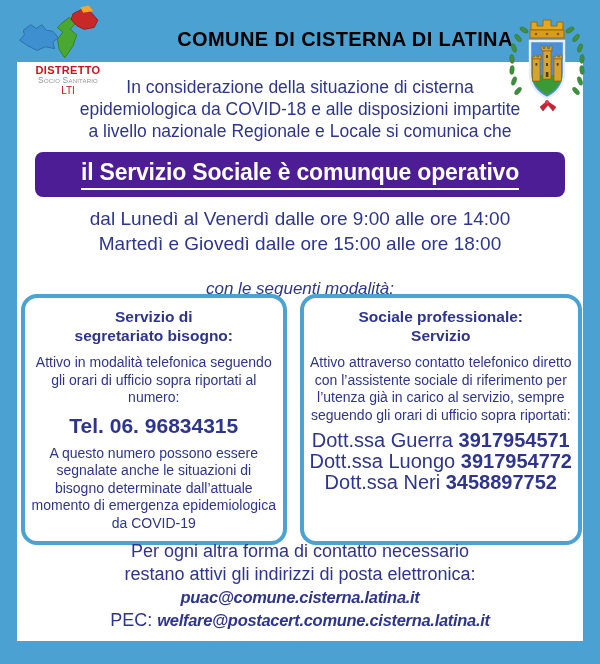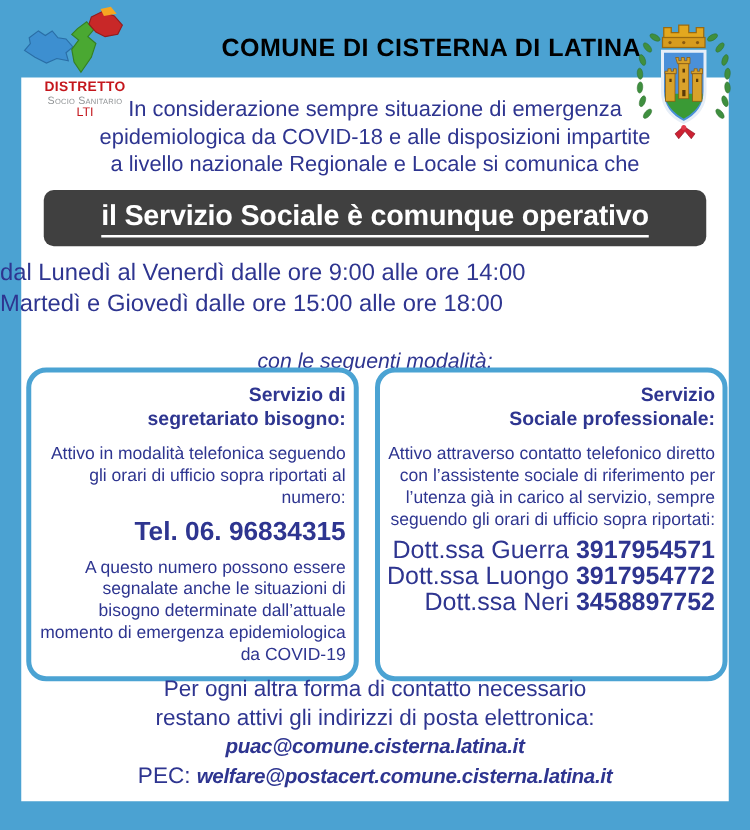--- a/index.html
+++ b/index.html
@@ -9,31 +9,31 @@
   .header-title{position:absolute;top:28px;left:150px;width:390px;text-align:center;color:#000000;
                 font-size:20px;font-weight:bold;letter-spacing:0.4px;z-index:3;}
   .district-map{position:absolute;left:16px;top:4px;width:92px;height:58px;z-index:4;}
   .district-text{position:absolute;left:20px;top:64px;width:96px;text-align:center;z-index:4;line-height:1.1;}
   .district-text .l1{color:#C4161C;font-weight:bold;font-size:11px;letter-spacing:0.3px;}
   .district-text .l2{color:#8f9294;font-size:8.5px;font-variant:small-caps;letter-spacing:0.2px;}
   .district-text .l3{color:#C4161C;font-weight:normal;font-size:10px;}
   .coat-of-arms{position:absolute;right:11px;top:9px;width:84px;height:106px;z-index:4;}
   .intro{position:absolute;top:76px;left:30px;right:30px;text-align:center;color:#2E3590;
          font-size:17.5px;line-height:22px;z-index:2;}
-  .banner{position:absolute;top:152px;left:35px;width:530px;height:45px;background:#404040;border-radius:8px;
+  .banner{position:absolute;top:152px;left:35px;width:530px;height:45px;background:#4c1d95;border-radius:8px;
           display:flex;align-items:center;justify-content:center;z-index:2;}
   .banner .banner-text{color:#ffffff;font-weight:bold;font-size:23px;letter-spacing:-0.2px;
           border-bottom:2px solid #ffffff;padding-bottom:2px;}
-  .hours{position:absolute;top:206px;left:0;right:0;text-align:left;color:#2E3590;
+  .hours{position:absolute;top:206px;left:0;right:0;text-align:center;color:#2E3590;
          font-size:19px;line-height:25px;z-index:2;}
   .modalita{position:absolute;top:259px;left:0;right:0;text-align:center;color:#2E3590;
             font-style:italic;font-size:17px;z-index:2;margin-top:20px;}
   .boxes{position:absolute;top:294px;left:21px;right:18px;display:flex;gap:13px;z-index:2;}
   .info-box{flex:1;border:4px solid #4BA3D3;border-radius:16px;min-height:226px;padding:9px 6px;
-            box-sizing:border-box;text-align:right;color:#2E3590;background:#ffffff;}
+            box-sizing:border-box;text-align:center;color:#2E3590;background:#ffffff;}
   .box-title{font-weight:bold;font-size:15.5px;line-height:19px;margin-bottom:9px;}
   .box-para{font-size:14px;line-height:17.5px;}
   .box-phone{font-weight:bold;font-size:21px;margin:7px 0;}
   .contacts{margin-top:6px;font-size:20px;line-height:21px;white-space:nowrap;}
   .contact-number{font-weight:bold;}
   .footer{position:absolute;top:540px;left:0;right:0;text-align:center;color:#2E3590;
           font-size:18px;line-height:23px;z-index:2;}
   .footer .email{font-weight:bold;font-style:italic;font-size:16.5px;letter-spacing:-0.3px;}
 </style>
 </head>
@@ -100,21 +100,21 @@
       <rect x="30.5" y="54" width="1.8" height="2.6"></rect>
       <rect x="51.8" y="54" width="1.8" height="2.6"></rect>
       <rect x="40.8" y="63" width="2.6" height="5"></rect>
     </g>
 
     <path d="M42 92 l-7 6 l3 4 l5 -6 l5 6 l3 -4 z" fill="#cc2233" stroke="#8a1020" stroke-width="0.5"></path>
     <circle cx="42" cy="93" r="2" fill="#e0394a"></circle>
   </svg>
 
   <div class="intro">
-    <div>In considerazione sempre situazione di emergenza</div>
+    <div>In considerazione della situazione di cisterna</div>
     <div>epidemiologica da COVID-18 e alle disposizioni impartite</div>
     <div>a livello nazionale Regionale e Locale si comunica che</div>
   </div>
 
   <div class="banner">
     <span class="banner-text">il Servizio Sociale è comunque operativo</span>
   </div>
 
   <div class="hours">
     <div>dal Lunedì al Venerdì dalle ore 9:00 alle ore 14:00</div>
@@ -129,22 +129,22 @@
         <div>Servizio di</div>
         <div>segretariato bisogno:</div>
       </div>
       <div class="box-para">Attivo in modalità telefonica seguendo gli orari di ufficio sopra riportati al numero:</div>
       <div class="box-phone">Tel. 06. 96834315</div>
       <div class="box-para">A questo numero possono essere segnalate anche le situazioni di bisogno determinate dall’attuale momento di emergenza epidemiologica da COVID-19</div>
     </div>
 
     <div class="info-box">
       <div class="box-title">
+        <div>Sociale professionale:</div>
         <div>Servizio</div>
-        <div>Sociale professionale:</div>
       </div>
       <div class="box-para">Attivo attraverso contatto telefonico diretto con l’assistente sociale di riferimento per l’utenza già in carico al servizio, sempre seguendo gli orari di ufficio sopra riportati:</div>
       <div class="contacts">
         <div>
           <span>Dott.ssa Guerra</span>
           <span class="contact-number">3917954571</span>
         </div>
         <div>
           <span>Dott.ssa Luongo</span>
           <span class="contact-number">3917954772</span>

